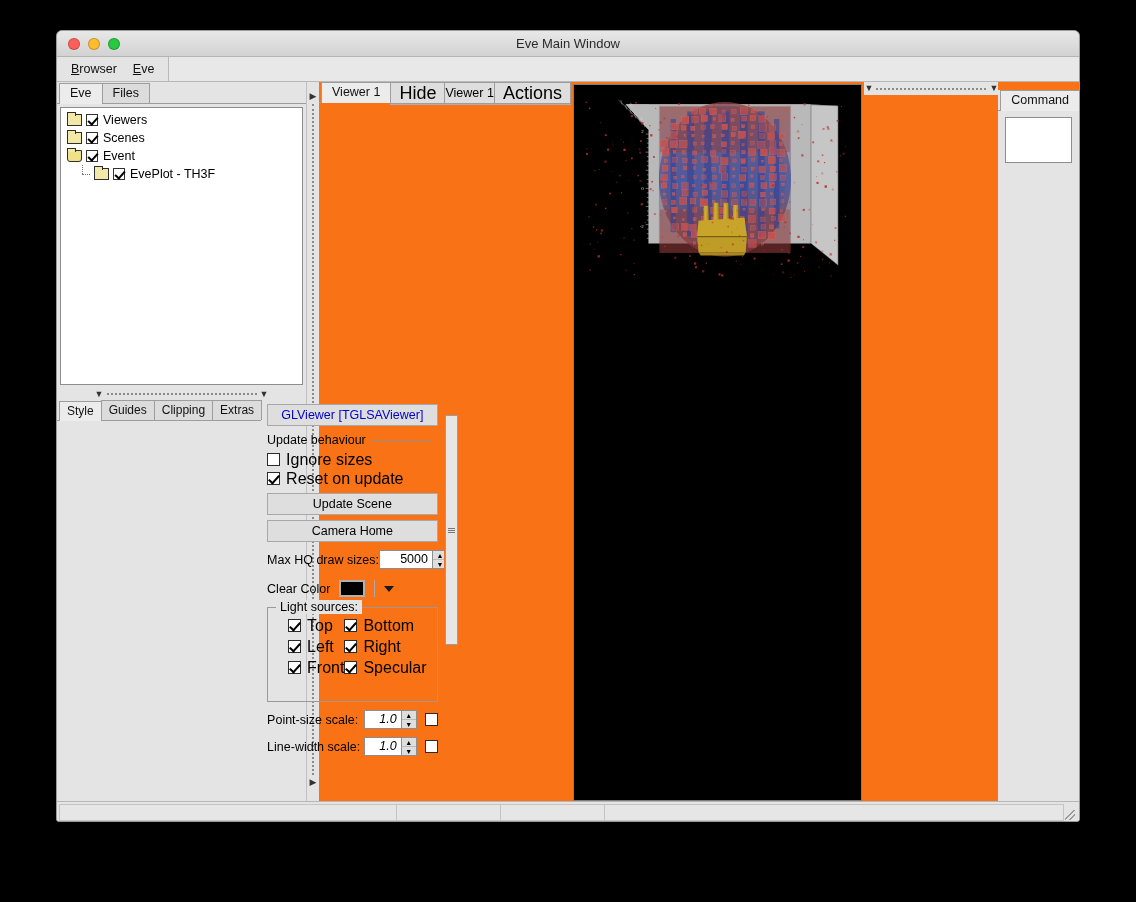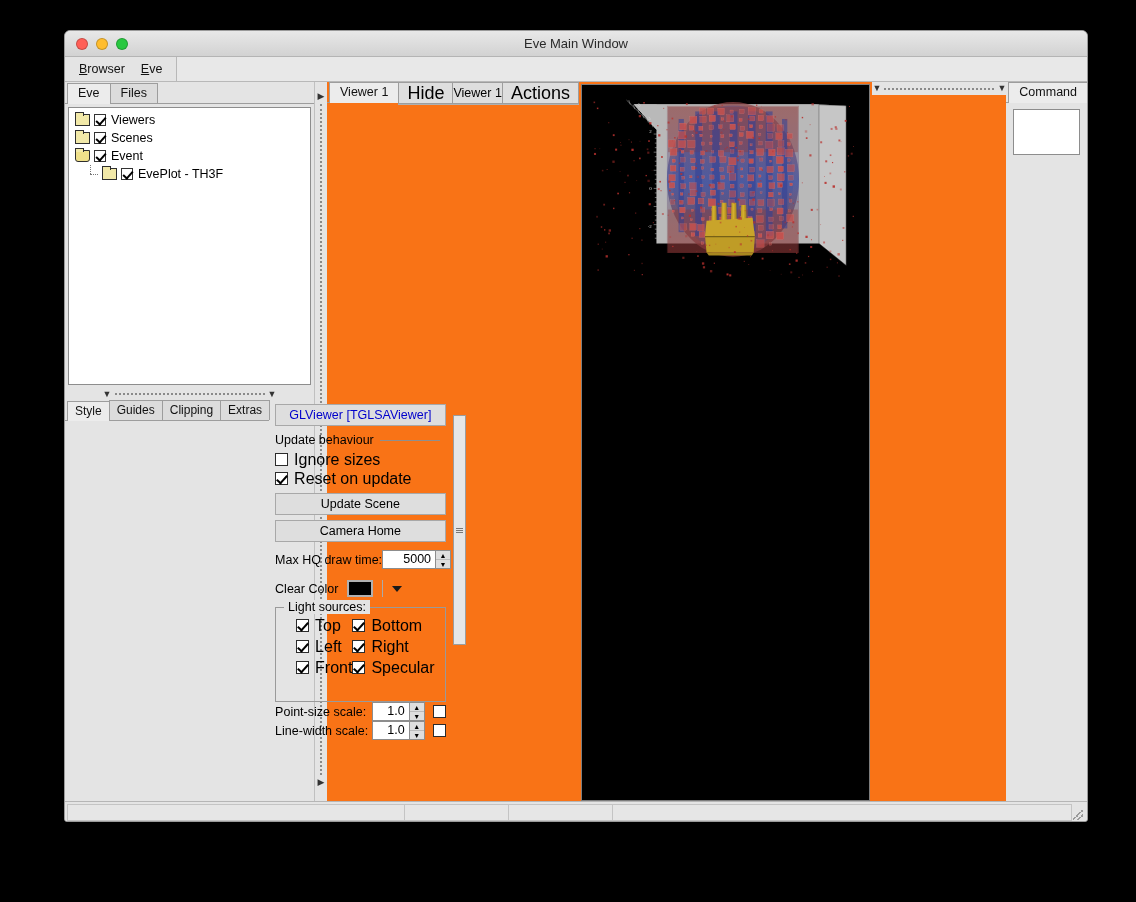--- a/index.html
+++ b/index.html
@@ -9,21 +9,21 @@
     background: #000;
     font-family: "Liberation Sans", sans-serif;
     overflow: hidden;
   }
 
   #root { position: relative; width: 1136px; height: 902px; background: #000; }
 
   
   .window {
     position: absolute;
-    left: 64px; top: 30px;
+    left: 56px; top: 30px;
     width: 1024px; height: 792px;
     background: #d9d9d9;
     border: 1px solid #9a9a9a;
     border-radius: 6px 6px 3px 3px;
     box-shadow: 0 4px 18px rgba(0,0,0,0.55);
     overflow: hidden;
   }
 
   .titlebar {
     position: relative;
@@ -327,24 +327,24 @@
   }
   .light-grid {
     display: grid;
     grid-template-columns: 1fr 1fr;
     row-gap: 2px;
     padding-left: 10px;
   }
 
   .scale-row {
     display: flex; align-items: center;
-    margin-top: 0;
+    margin-top: 8px;
     font-size: 12.5px; color: #000;
   }
-  .scale-row .spin { margin-left: auto; }
+  .scale-row .spin { margin-left: auto; font-style: italic; }
   .scale-row .spin .val { width: 36px; }
   .scale-row .tail-chk {
     width: 13px; height: 13px;
     border: 1px solid #2b2b2b;
     background: #fff;
     margin-left: 8px;
     flex: none;
   }
 
   
@@ -456,21 +456,21 @@
   .cmd-split {
     height: 13px;
     display: flex; align-items: center; justify-content: center;
     gap: 3px;
     background: #e4e4e4;
     cursor: row-resize;
   }
   .cmd-split .chev { font-size: 9px; color: #333; line-height: 1; }
   .cmd-split .dots { width: 110px; height: 1px; border-top: 2px dotted #8a8a8a; }
 
-  .cmd-pane { background: #e4e4e4; padding-bottom: 3px; }
+  .cmd-pane { background: #e4e4e4; padding-bottom: 3px; margin-top: 8px; }
   .cmd-tabs {
     display: flex; align-items: flex-end;
     height: 21px; padding-left: 2px;
     border-bottom: 1px solid #9d9d9d;
   }
   .cmd-row {
     display: flex; align-items: center;
     padding: 5px 6px 0 7px;
     gap: 7px;
   }
@@ -617,21 +617,21 @@
               </div>
               <div class="chk-row">
                 <span class="chk checked"></span>
                 <span>Reset on update</span>
               </div>
 
               <div class="wide-btn">Update Scene</div>
               <div class="wide-btn">Camera Home</div>
 
               <div class="field-row">
-                <span class="lbl">Max HQ draw time:</span>
+                <span class="lbl">Max HQ draw sizes:</span>
                 <span class="spin">
                   <span class="val">5000</span>
                   <span class="arrows">
                     <span>▲</span>
                     <span>▼</span>
                   </span>
                 </span>
               </div>
 
 

